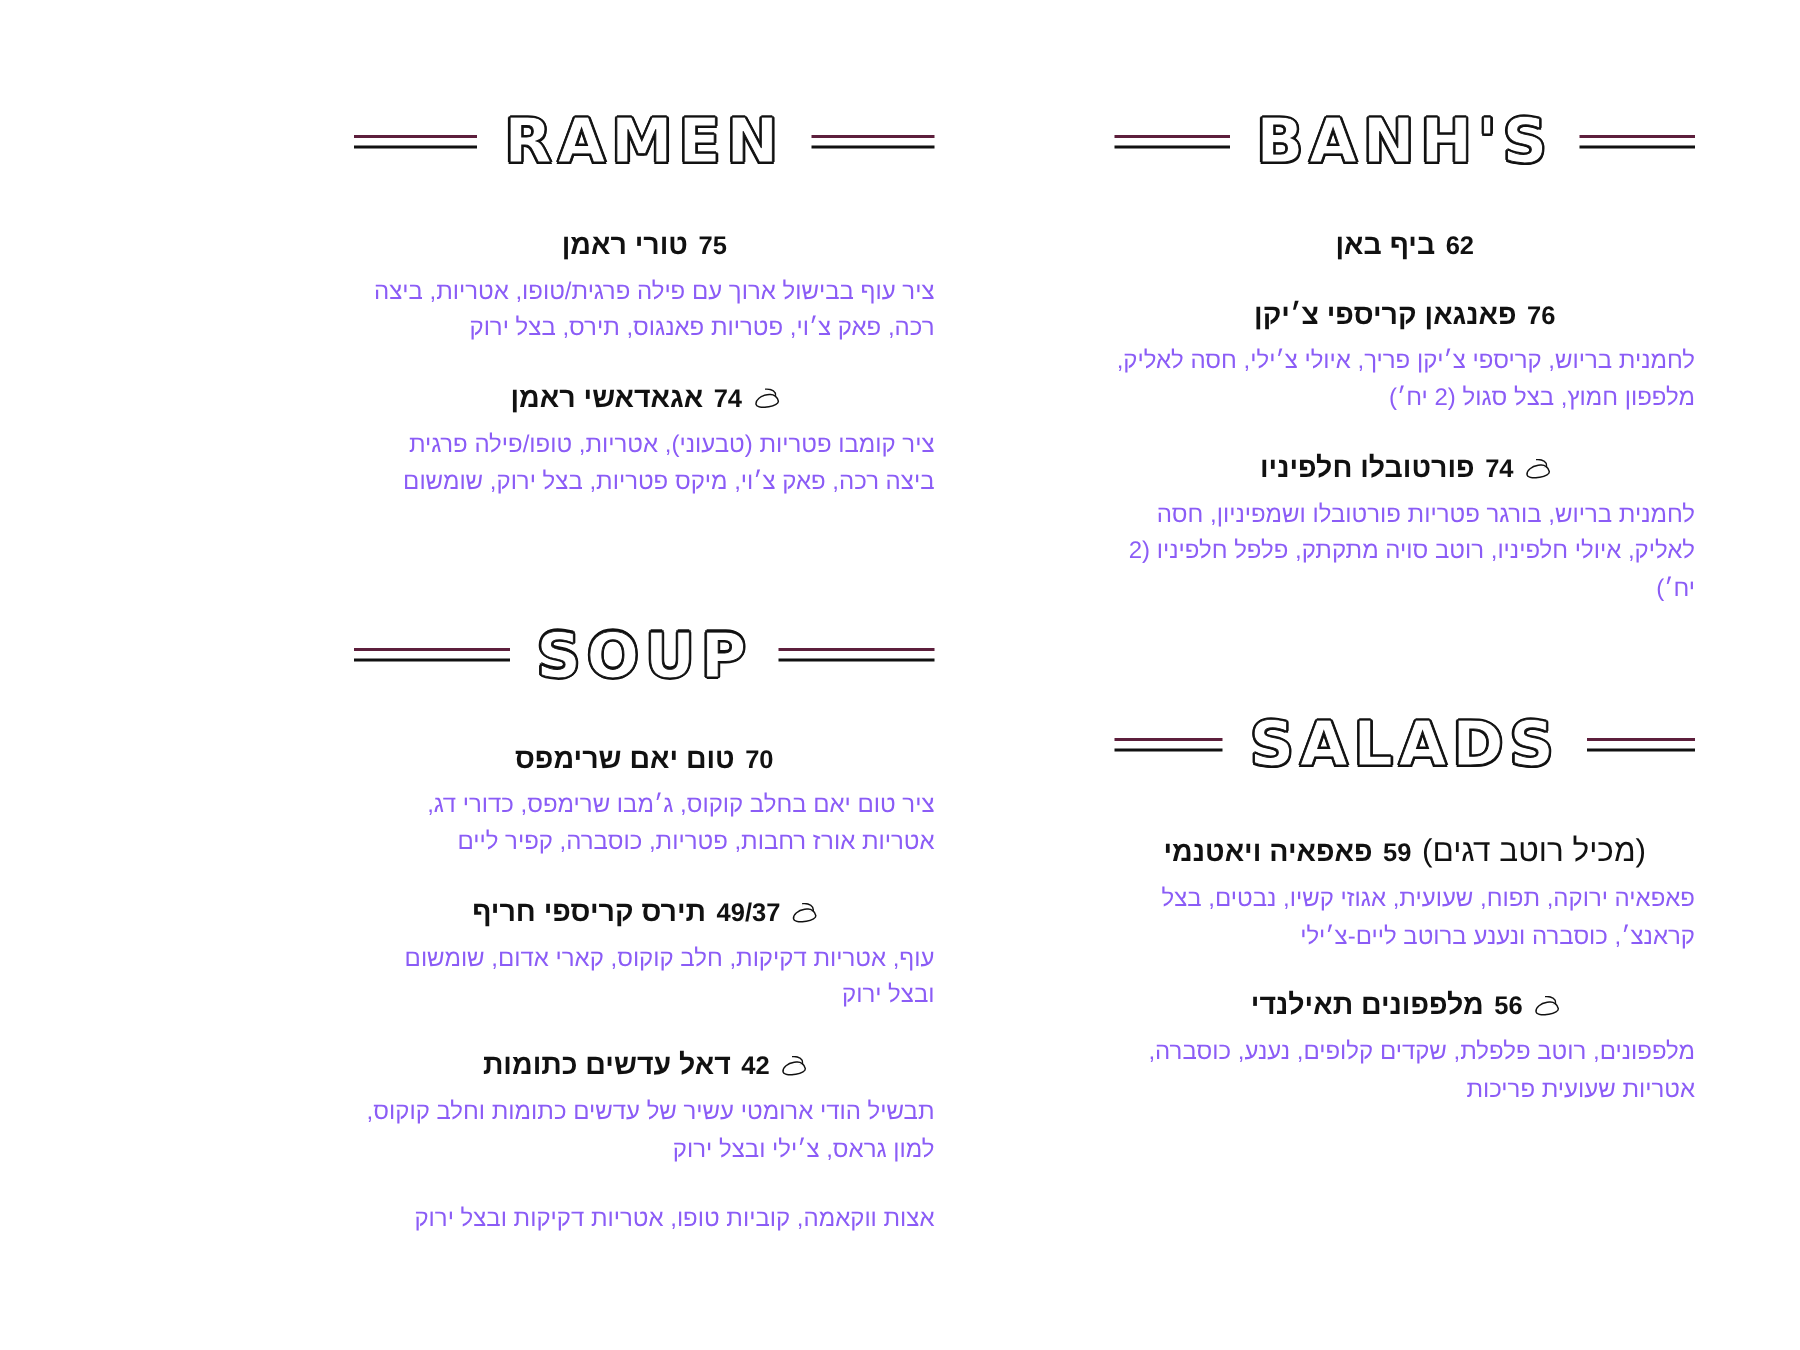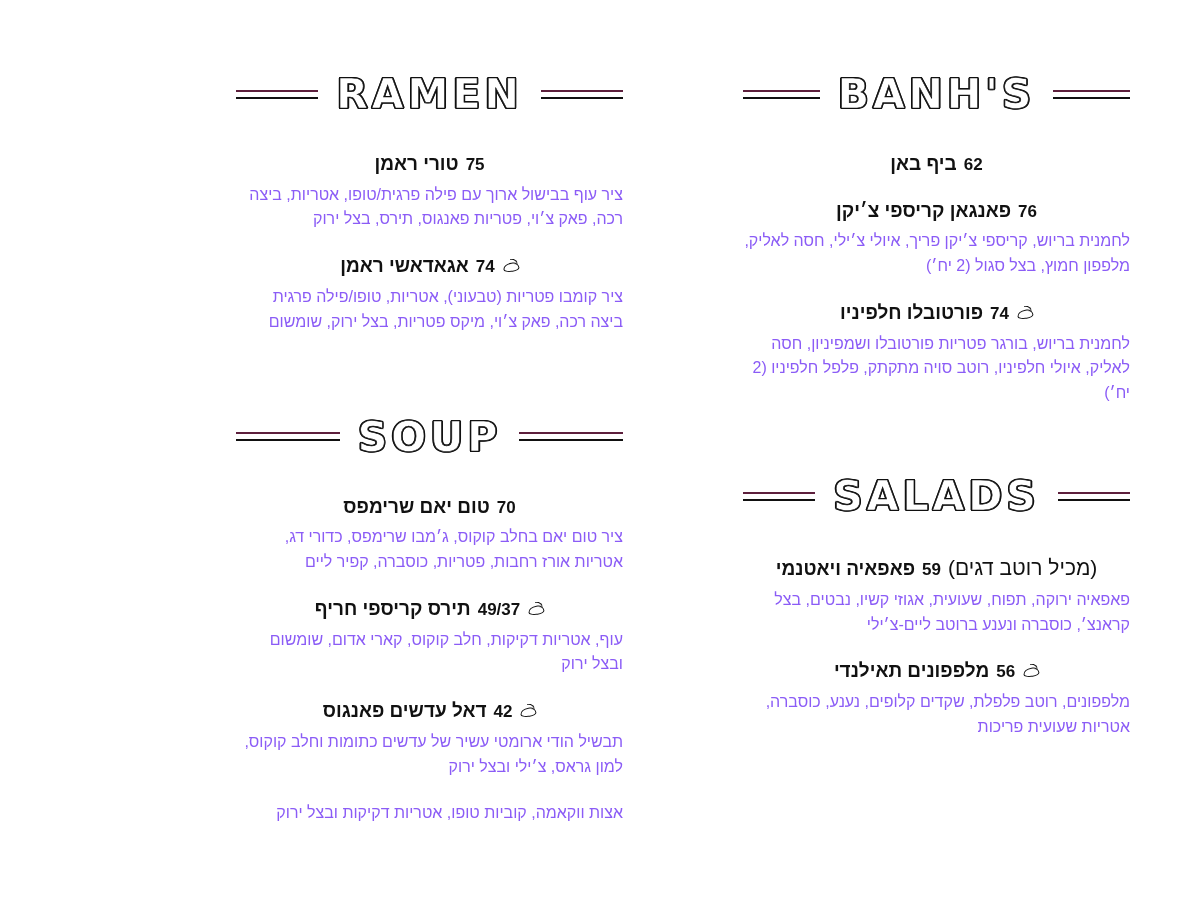--- a/index.html
+++ b/index.html
@@ -172,21 +172,21 @@
         <div class="item-title">
           <span class="item-name">תירס קריספי חריף</span>
           <span class="item-price">49/37</span>
           <span class="chili"></span>
         </div>
         <p class="item-desc">עוף, אטריות דקיקות, חלב קוקוס, קארי אדום, שומשום ובצל ירוק</p>
       </div>
 
       <div class="item">
         <div class="item-title">
-          <span class="item-name">דאל עדשים פאנגוס</span>
+          <span class="item-name">דאל עדשים כתומות</span>
           <span class="item-price">42</span>
           <span class="chili"></span>
         </div>
         <p class="item-desc">תבשיל הודי ארומטי עשיר של עדשים כתומות וחלב קוקוס, למון גראס, צ׳ילי ובצל ירוק</p>
       </div>
 
       <div class="item">
         <p class="item-desc">אצות ווקאמה, קוביות טופו, אטריות דקיקות ובצל ירוק</p>
       </div>
     </div>

